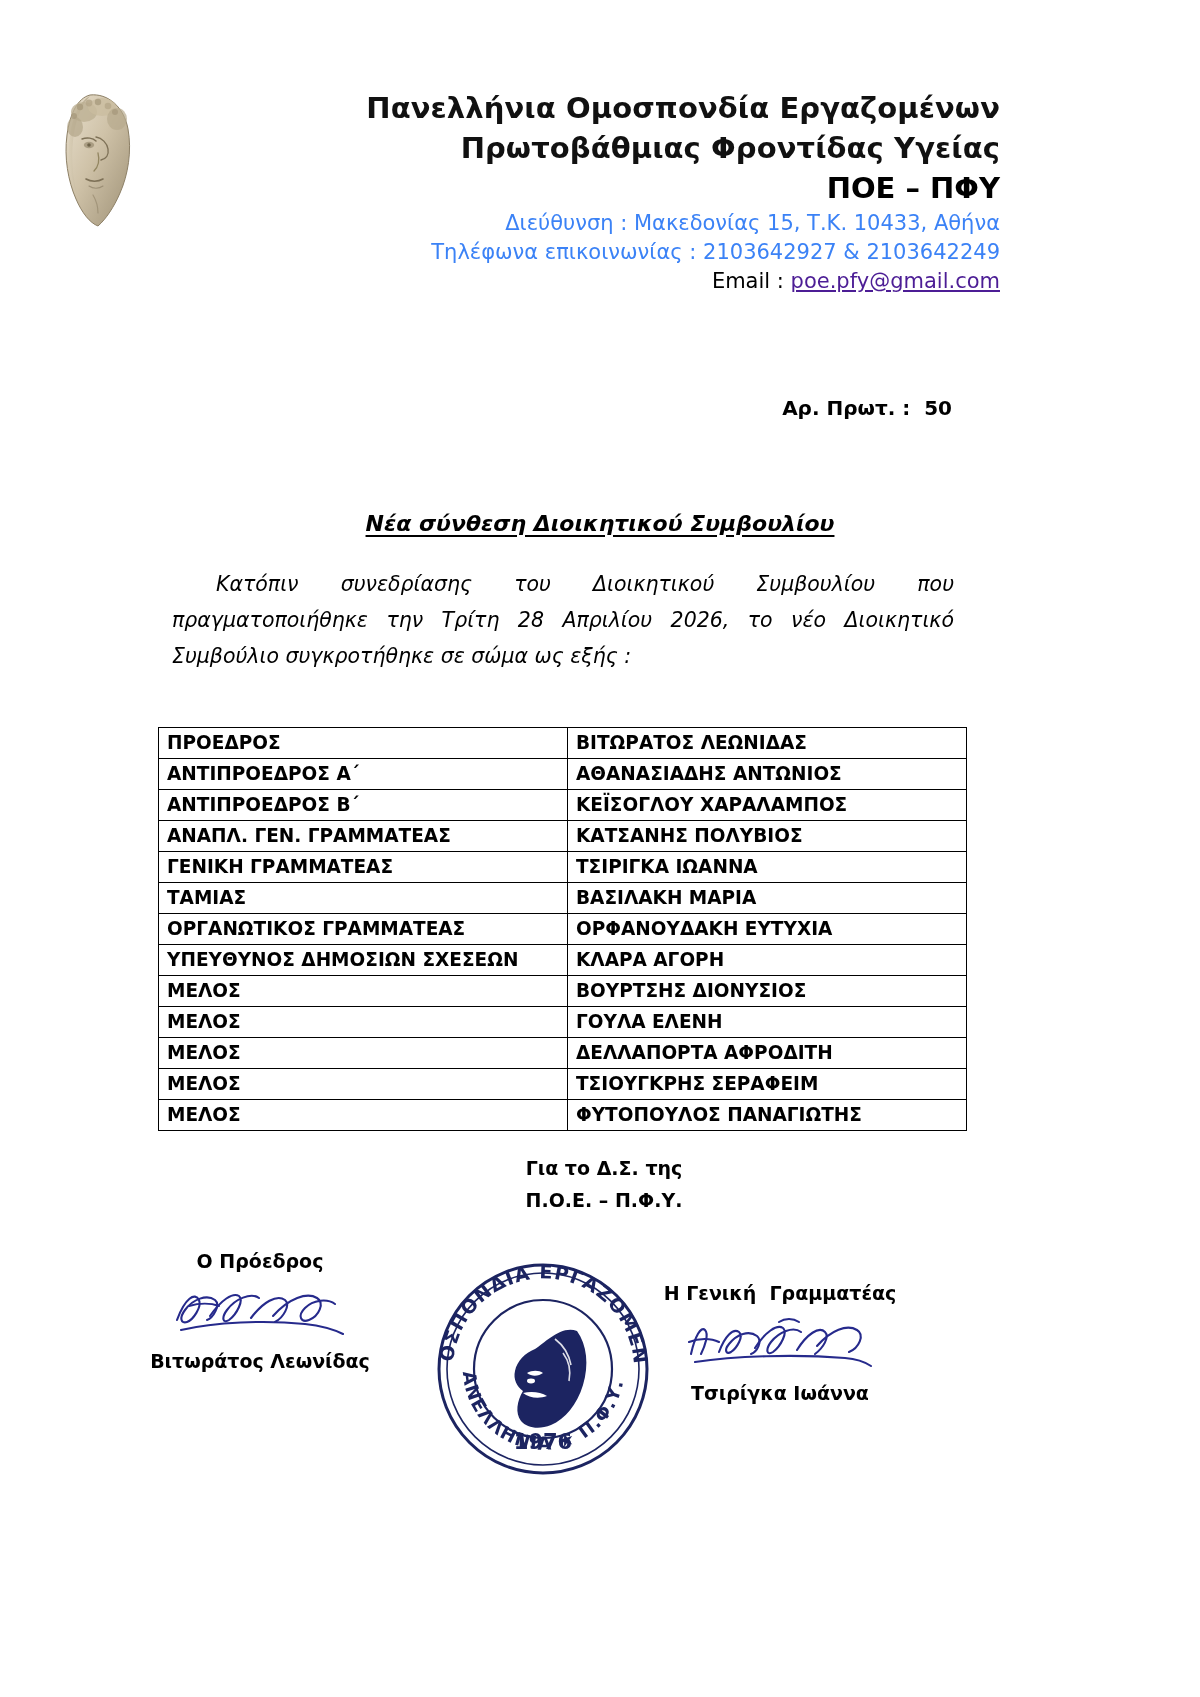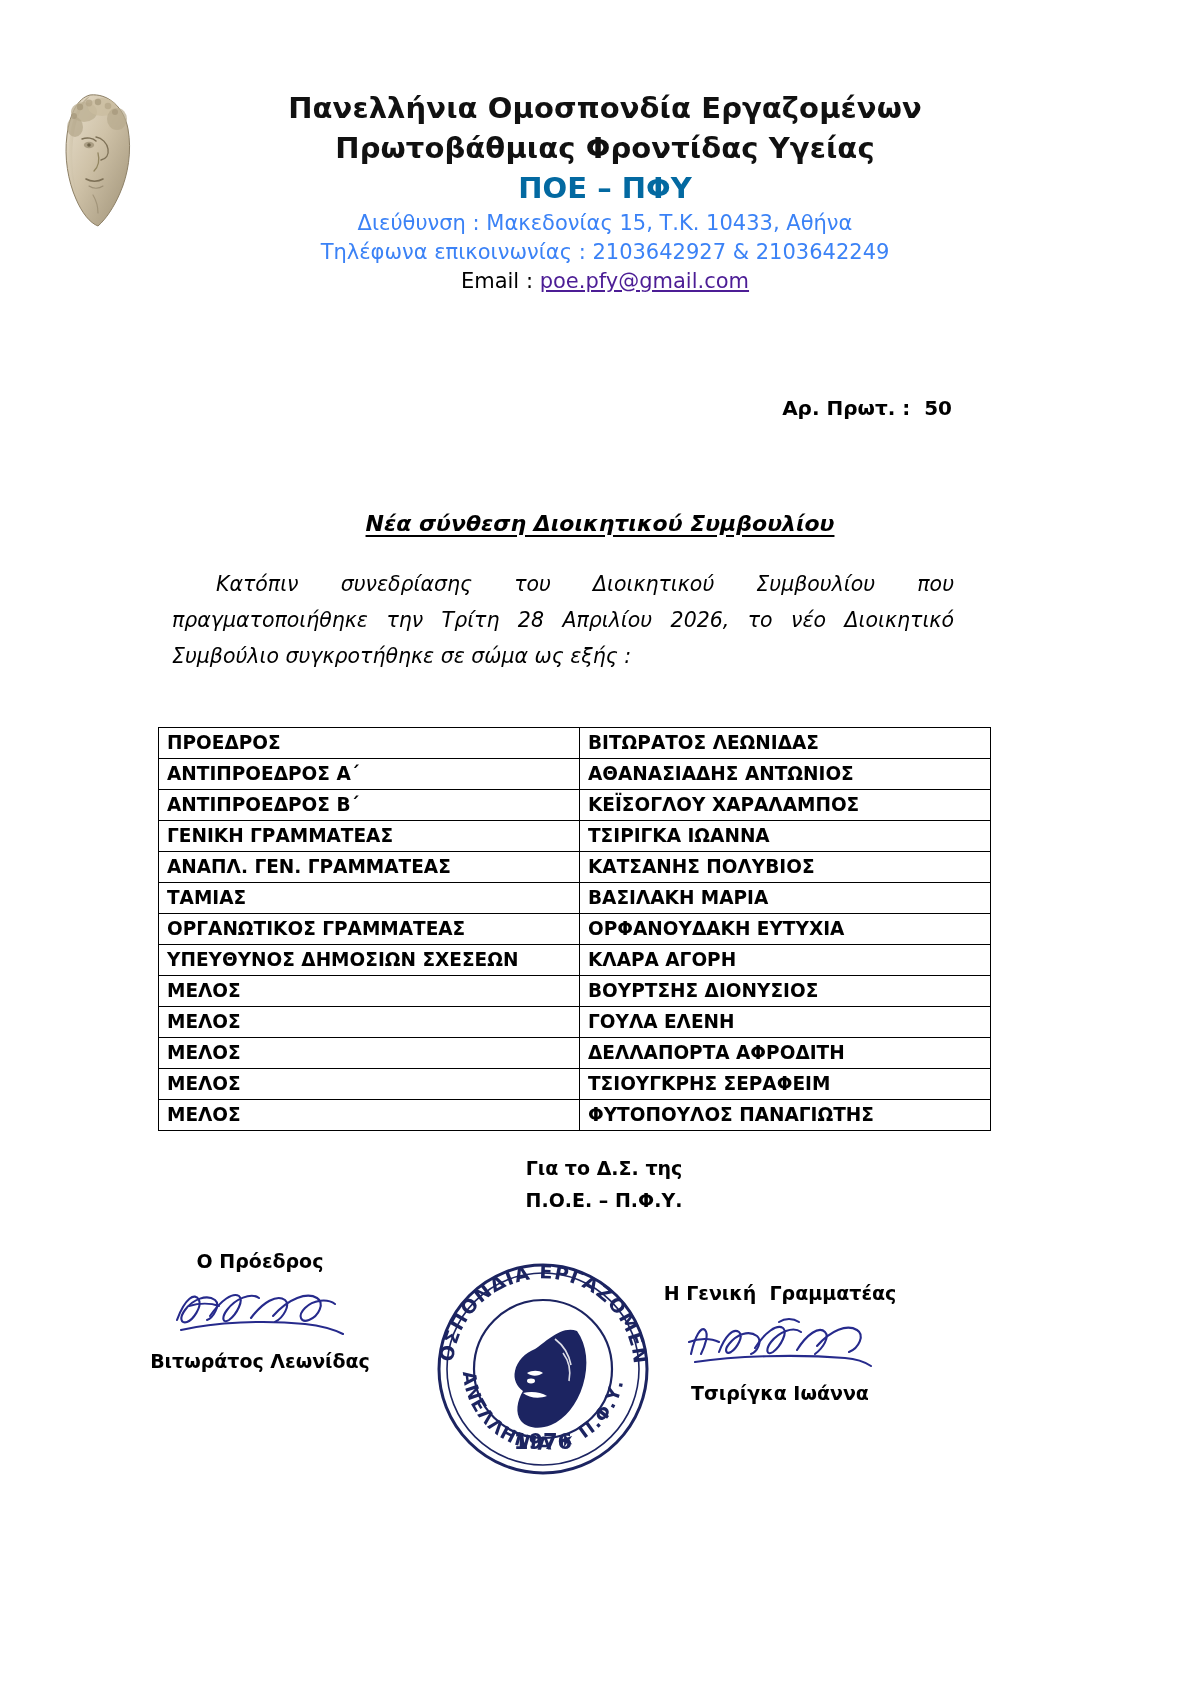--- a/index.html
+++ b/index.html
@@ -38,34 +38,34 @@
     width: 78px;
     height: 136px;
   }
   .logo-head svg { display: block; }
 
   .org-block {
     position: absolute;
     left: 210px;
     top: 0;
     width: 790px;
-    text-align: center;
+    text-align: right;
   }
   .org-line {
     font-weight: bold;
     font-size: 29px;
     line-height: 40px;
     letter-spacing: 0.1px;
     color: #111;
   }
   .org-abbr {
     font-weight: bold;
     font-size: 29px;
     line-height: 41px;
-    color: #0369a1;
+    color: #000000;
   }
   .contact-line {
     font-size: 21px;
     line-height: 29px;
     color: #3b82f6;
   }
   .email-line {
     font-size: 21px;
     line-height: 29px;
   }
@@ -123,21 +123,21 @@
     position: absolute;
     left: 158px;
     top: 727px;
     width: 790px;
     border-collapse: collapse;
     table-layout: fixed;
   }
   .board-table td {
     border: 1.4px solid #000;
     height: 27px;
-    padding: 1px 12px 2px 8px;
+    padding: 1px 0 2px 8px;
     font-size: 18.5px;
     font-weight: 600;
     line-height: 24px;
     white-space: nowrap;
     overflow: hidden;
   }
   .board-table td.col-role { width: 400px; }
   .board-table td.col-name { width: 390px; }
 
   
@@ -270,26 +270,26 @@
       </tr>
       <tr>
         <td class="col-role">ΑΝΤΙΠΡΟΕΔΡΟΣ Α΄</td>
         <td class="col-name">ΑΘΑΝΑΣΙΑΔΗΣ ΑΝΤΩΝΙΟΣ</td>
       </tr>
       <tr>
         <td class="col-role">ΑΝΤΙΠΡΟΕΔΡΟΣ Β΄</td>
         <td class="col-name">ΚΕΪΣΟΓΛΟΥ ΧΑΡΑΛΑΜΠΟΣ</td>
       </tr>
       <tr>
+        <td class="col-role">ΑΝΑΠΛ. ΓΕΝ. ΓΡΑΜΜΑΤΕΑΣ</td>
+        <td class="col-name">ΚΑΤΣΑΝΗΣ ΠΟΛΥΒΙΟΣ</td>
+      </tr>
+      <tr>
         <td class="col-role">ΓΕΝΙΚΗ ΓΡΑΜΜΑΤΕΑΣ</td>
         <td class="col-name">ΤΣΙΡΙΓΚΑ ΙΩΑΝΝΑ</td>
-      </tr>
-      <tr>
-        <td class="col-role">ΑΝΑΠΛ. ΓΕΝ. ΓΡΑΜΜΑΤΕΑΣ</td>
-        <td class="col-name">ΚΑΤΣΑΝΗΣ ΠΟΛΥΒΙΟΣ</td>
       </tr>
       <tr>
         <td class="col-role">ΤΑΜΙΑΣ</td>
         <td class="col-name">ΒΑΣΙΛΑΚΗ ΜΑΡΙΑ</td>
       </tr>
       <tr>
         <td class="col-role">ΟΡΓΑΝΩΤΙΚΟΣ ΓΡΑΜΜΑΤΕΑΣ</td>
         <td class="col-name">ΟΡΦΑΝΟΥΔΑΚΗ ΕΥΤΥΧΙΑ</td>
       </tr>
       <tr>

